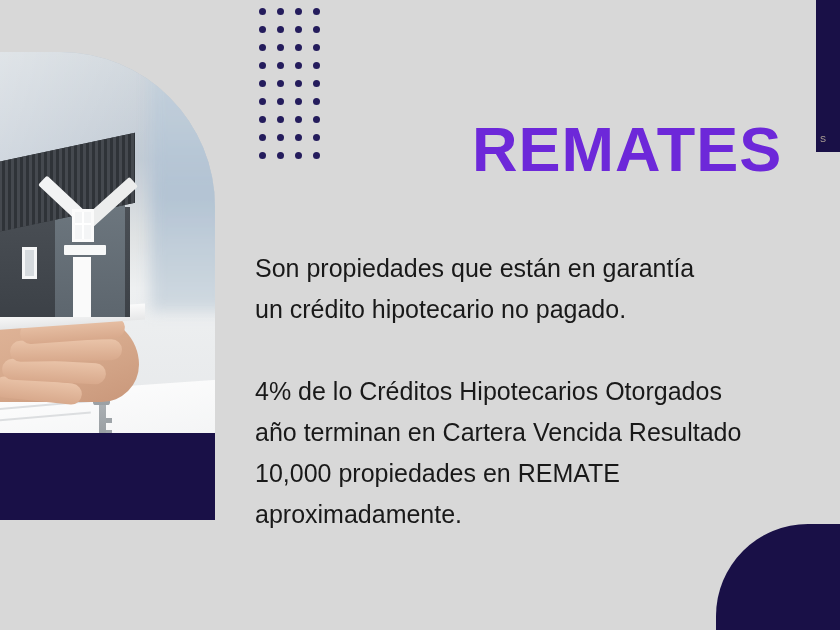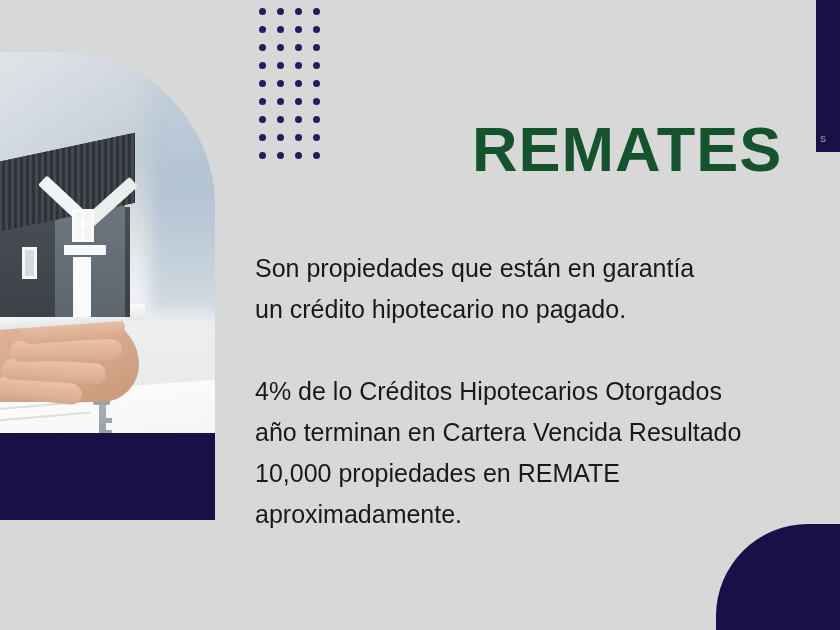--- a/index.html
+++ b/index.html
@@ -240,21 +240,21 @@
     background: #191047;
     border-top-left-radius: 92px;
   }
 
   
   #title {
     position: absolute;
     left: 472px; top: 118px;
     font-size: 63px;
     font-weight: bold;
-    color: #14532d;
+    color: #6d28d9;
     letter-spacing: 1px;
     line-height: 1;
     white-space: nowrap;
   }
   #body-text {
     position: absolute;
     left: 255px; top: 248px;
     width: 620px;
     font-size: 25px;
     line-height: 41px;

